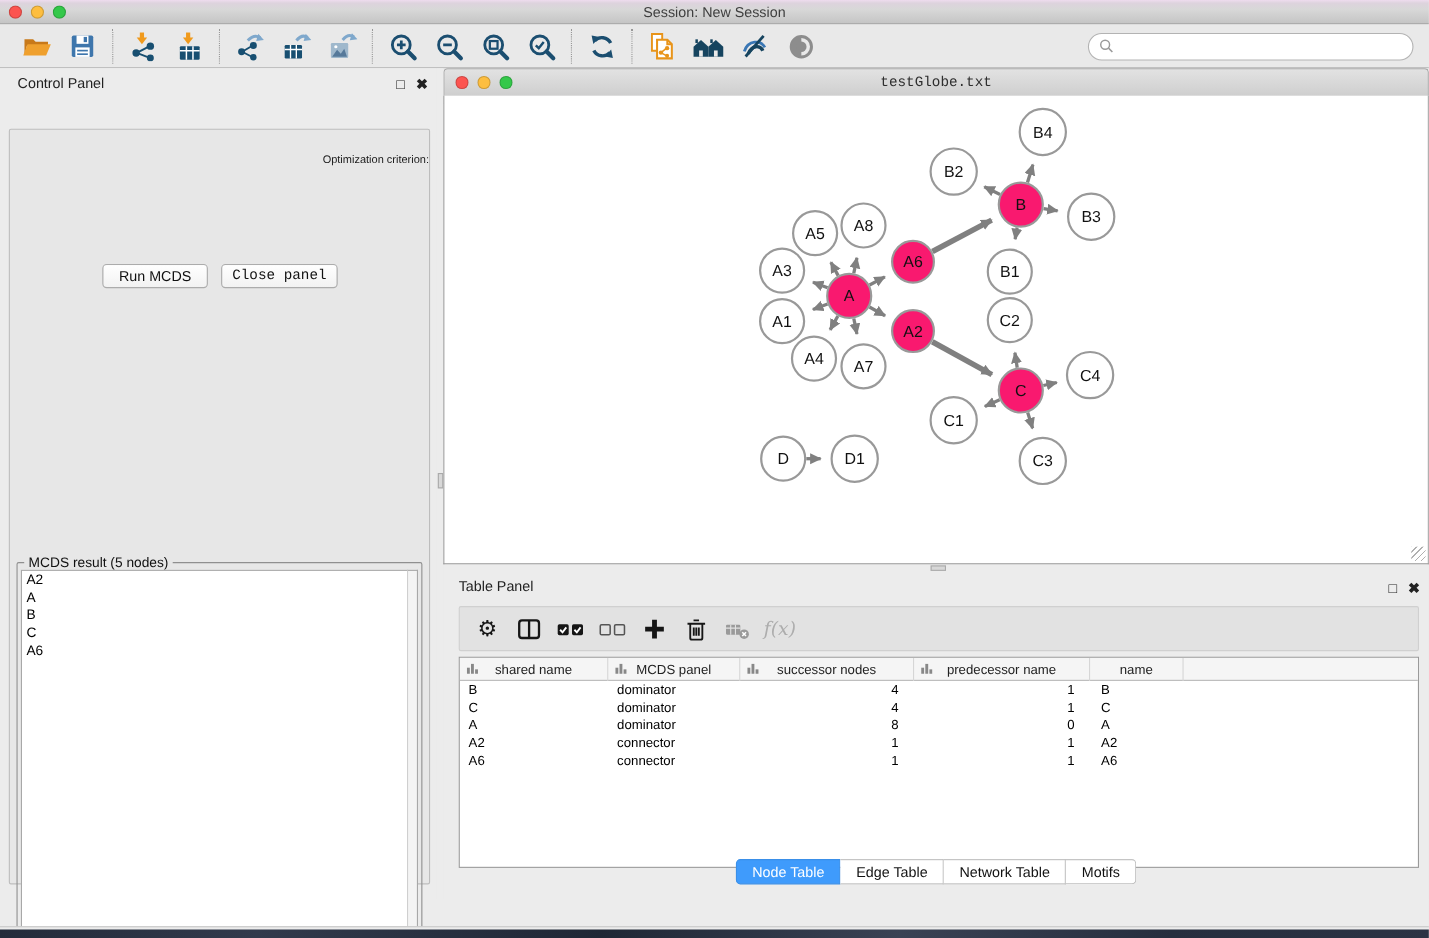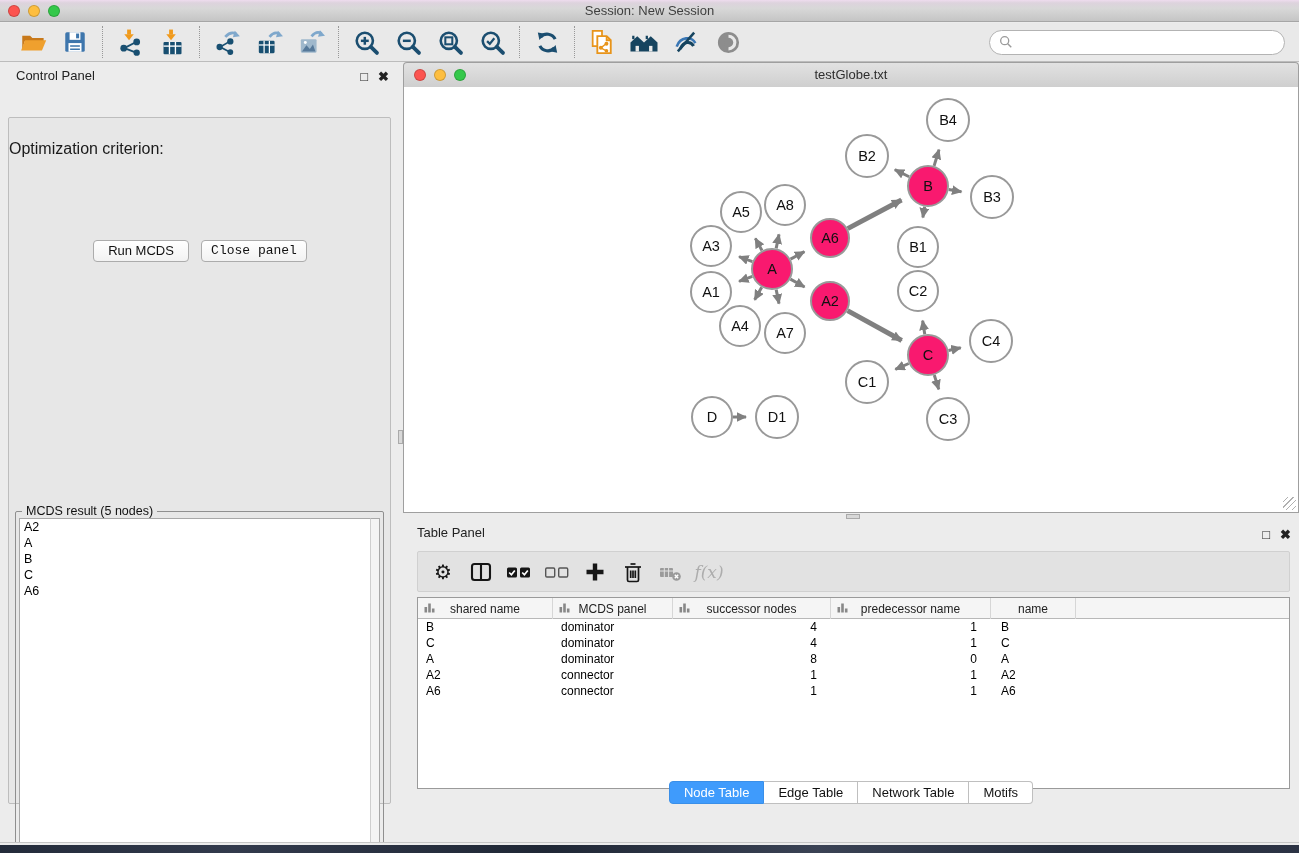--- a/index.html
+++ b/index.html
@@ -33,21 +33,21 @@
 #cp-header { height:28px; line-height:28px; padding-left:16px; font-size:13px; color:#222; position:relative; }
 .panel-btns { position:absolute; right:8px; top:0; height:28px; display:flex; gap:10px; align-items:center; }
 .panel-btn { font-size:13px; color:#222; line-height:1; }
 #cp-tabs { position:absolute; top:33px; left:0; width:100%; display:flex; justify-content:center; }
 .seg { height:22px; line-height:20px; padding:0 14px; background:#fff; border:1px solid #bfbfbf; border-left:none; font-size:13px; color:#111; }
 .seg:first-child { border-left:1px solid #bfbfbf; border-radius:4px 0 0 4px; }
 .seg:last-child { border-radius:0 4px 4px 0; }
 .seg.active { background:#3f9bfc; border-color:#3a8fe8; color:#fff; }
 #cp-content { position:absolute; top:55px; left:8px; width:383px; height:687px; background:#e7e7e7;
   border:1px solid #bdbdbd; border-radius:2px; }
-#opt-label { position:absolute; top:22px; width:100%; text-align:left; font-size:16px; color:#1a1a1a; }
+#opt-label { position:absolute; top:22px; width:100%; text-align:right; font-size:10px; color:#1a1a1a; }
 #combo { position:absolute; top:43px; left:34px; width:314px; height:24px; background:#fff;
   border:1px solid #ababab; border-radius:4px; display:flex; align-items:center; }
 #combo .val { flex:1; padding-left:8px; font-size:13px; white-space:nowrap; overflow:hidden; }
 #combo .stepper { width:19px; height:22px; margin-right:0; border-radius:0 3px 3px 0;
   background:linear-gradient(180deg,#6aaefe,#2e7ef0); display:flex; flex-direction:column;
   align-items:center; justify-content:center; gap:1px; }
 #combo .stepper span { color:#fff; font-size:7px; line-height:6px; }
 .push-btn { position:absolute; height:22px; background:linear-gradient(#ffffff,#f2f2f2); border:1px solid #acacac;
   border-radius:4px; font-size:13px; color:#111; text-align:center; line-height:20px; }
 #btn-run { top:122px; left:84px; width:96px; }
@@ -61,21 +61,21 @@
 
 
 #vsplit { top:62px; left:397px; width:6px; height:756px; background:#ececec; }
 #vsplit .thumb { position:absolute; top:368px; left:0.5px; width:5px; height:14px; background:#d8d8d8; border:1px solid #aaa; }
 #hsplit { top:513px; left:403px; width:896px; height:7px; background:#ececec; }
 #hsplit .thumb { position:absolute; left:443px; top:1px; width:14px; height:5px; background:#d8d8d8; border:1px solid #aaa; }
 
 
 #net-window { top:62px; left:403px; width:896px; height:451px; }
 #net-titlebar { height:33px; background:linear-gradient(180deg,#e2e2e2,#c9c9c9);
-  border:1px solid #9f9f9f; border-bottom:1px solid #a8a8a8; border-radius:4px 4px 0 0; position:relative; }
+  border:1px solid #9f9f9f; border-bottom:1px solid #a8a8a8; border-radius:4px 4px 0 0; position:relative;font-family:Liberation Mono, monospace; }
 #net-titlebar .lights { position:absolute; left:10px; top:6px; }
 #net-titlebar .t { width:100%; text-align:center; line-height:24px; font-size:13px; color:#2e2e2e; }
 #net-canvas { position:absolute; top:25px; left:0; width:896px; height:426px; background:#fff; border:1px solid #9f9f9f; border-top:none; }
 #net-canvas svg { position:absolute; top:0; left:0; }
 #resize-grip { position:absolute; right:2px; bottom:2px; width:13px; height:13px;
   background:repeating-linear-gradient(135deg,transparent 0 3px,#b0b0b0 3px 4px); }
 
 
 #table-panel { top:520px; left:403px; width:896px; height:298px; background:#ececec; }
 #tp-header { height:26px; line-height:26px; padding-left:14px; font-size:13px; color:#222; position:relative; }

